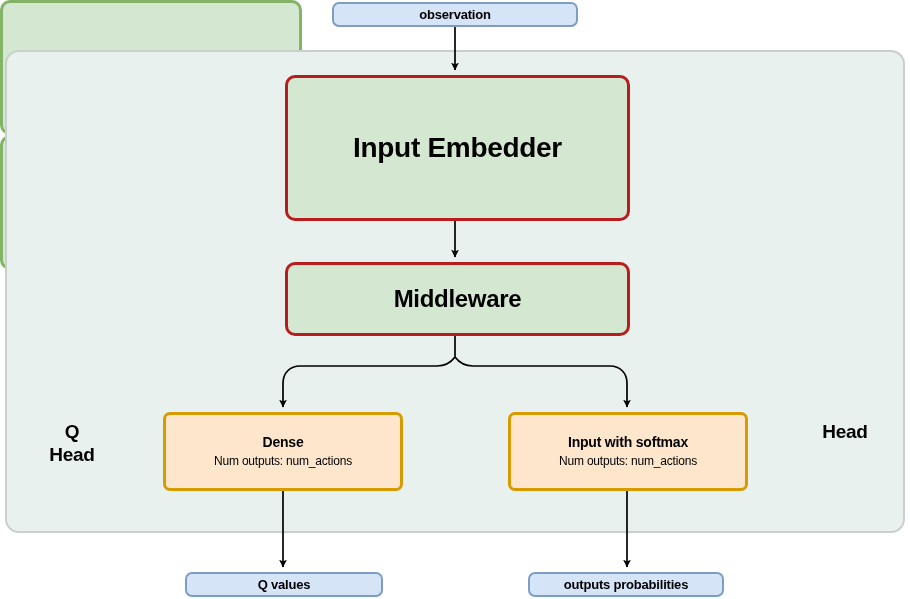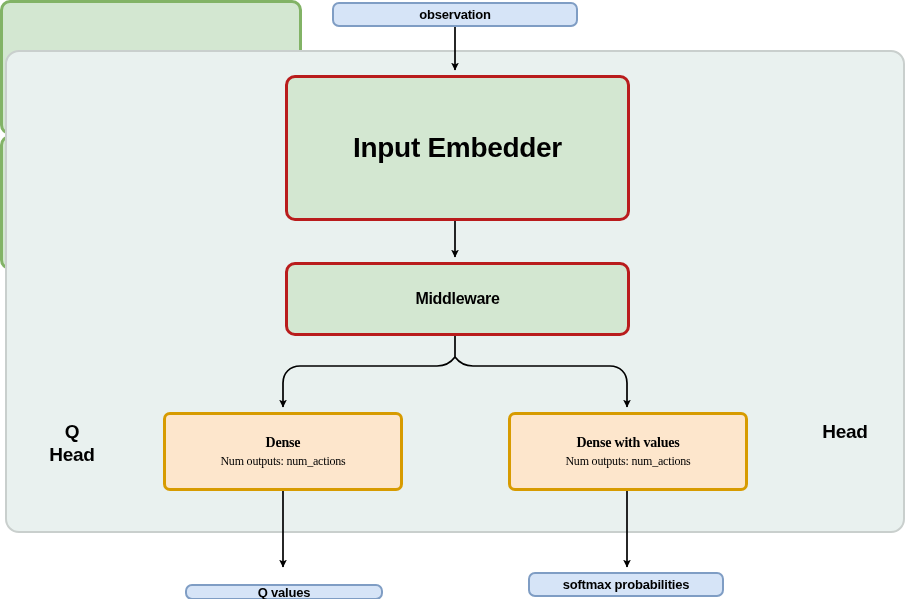--- a/index.html
+++ b/index.html
@@ -50,23 +50,23 @@
     letter-spacing: -0.2px;
   }
   #observation-box {
     left: 332px;
     top: 2px;
     width: 246px;
     height: 25px;
   }
   #q-values-box {
     left: 185px;
-    top: 584px;
+    top: 572px;
     width: 198px;
-    height: 16px;
+    height: 25px;
   }
   #action-probabilities-box {
     left: 528px;
     top: 572px;
     width: 196px;
     height: 25px;
   }
   
   .green-box {
     background: #d3e7d1;
@@ -81,21 +81,21 @@
     height: 146px;
     font-size: 28px;
     font-weight: bold;
     letter-spacing: -0.3px;
   }
   #middleware-box {
     left: 285px;
     top: 262px;
     width: 345px;
     height: 74px;
-    font-size: 16px;
+    font-size: 24px;
     font-weight: bold;
     letter-spacing: -0.3px;
   }
   .head-group {
     background: #d3e7d1;
     border: 3px solid #82b366;
     border-radius: 10px;
   }
   #q-head-group {
     left: 135px;
@@ -109,21 +109,20 @@
     width: 296px;
     height: 129px;
   }
   
   .orange-box {
     background: #fde6cc;
     border: 3px solid #d79b00;
     border-radius: 7px;
     color: #000;
     line-height: 1.28;
-    font-family: Liberation Serif, serif;
   }
   #q-dense-box {
     left: 163px;
     top: 412px;
     width: 240px;
     height: 79px;
   }
   #policy-dense-box {
     left: 508px;
     top: 412px;
@@ -219,24 +218,24 @@
   </div>
   <div class="head-label" id="policy-head-label">
     <div>Head</div>
   </div>
 
   <div class="node orange-box" id="q-dense-box">
     <span class="layer-title">Dense</span>
     <span class="layer-sub">Num outputs: num_actions</span>
   </div>
   <div class="node orange-box" id="policy-dense-box">
-    <span class="layer-title">Dense with values</span>
+    <span class="layer-title">Input with softmax</span>
     <span class="layer-sub">Num outputs: num_actions</span>
   </div>
 
   <div class="node io-box" id="q-values-box">
     <span>Q values</span>
   </div>
   <div class="node io-box" id="action-probabilities-box">
-    <span>softmax probabilities</span>
+    <span>outputs probabilities</span>
   </div>
 
 </div>
 
 </body></html>

